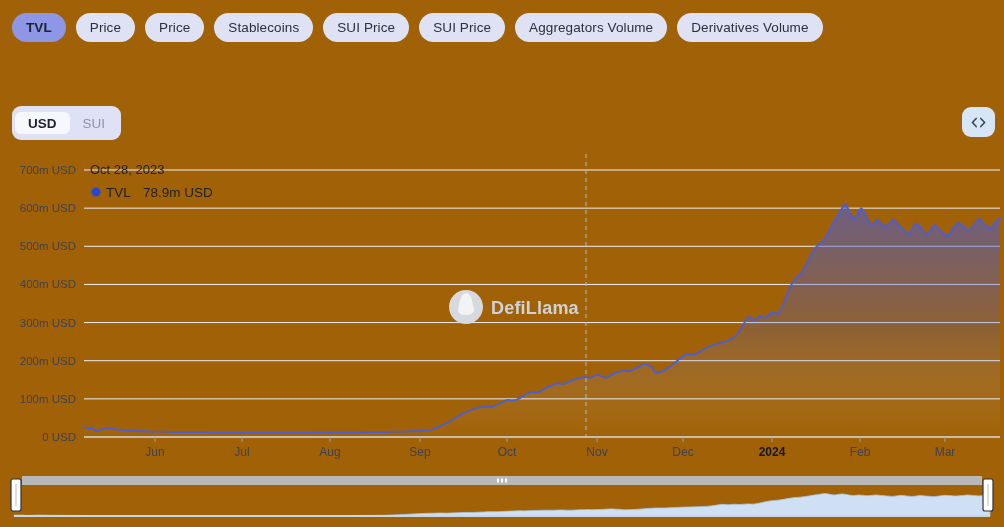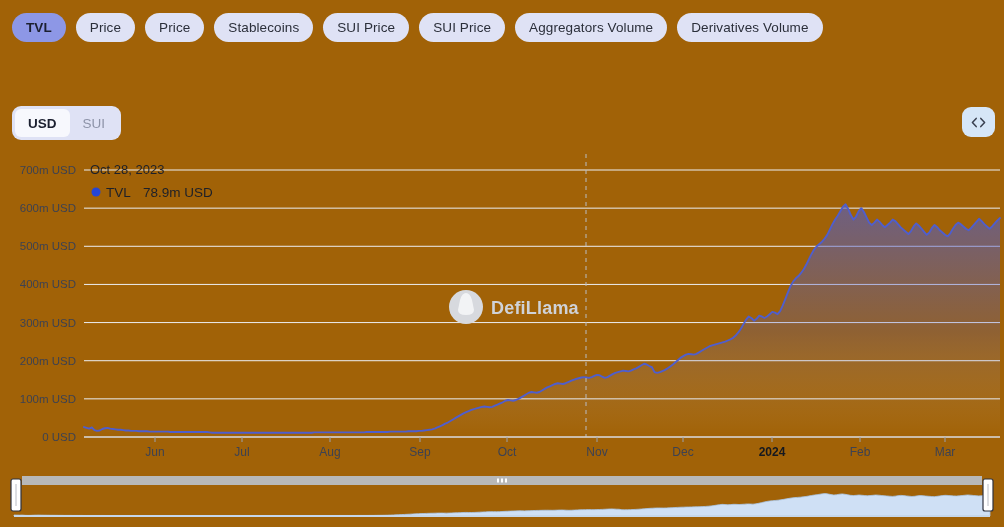--- a/index.html
+++ b/index.html
@@ -33,21 +33,21 @@
   .pill.active { background: #8d97e6; color: #1c2030; font-weight: 600; }
 
   
   .cur-toggle {
     position: absolute; left: 12px; top: 106px;
     height: 34px; padding: 3px;
     display: inline-flex; align-items: center;
     background: #dfe2f5; border-radius: 9px;
   }
   .cur-opt {
-    height: 28px; padding: 0 13px;
+    height: 22px; padding: 0 13px;
     display: inline-flex; align-items: center; justify-content: center;
     border-radius: 6px; font-size: 13.5px; color: #8d93a8;
     cursor: pointer; user-select: none;
   }
   .cur-opt.sel { background: #f7f8fd; color: #1c2030; font-weight: 700; }
 
   
   .embed-btn {
     position: absolute; left: 962px; top: 107px;
     width: 33px; height: 30px; border-radius: 9px;

